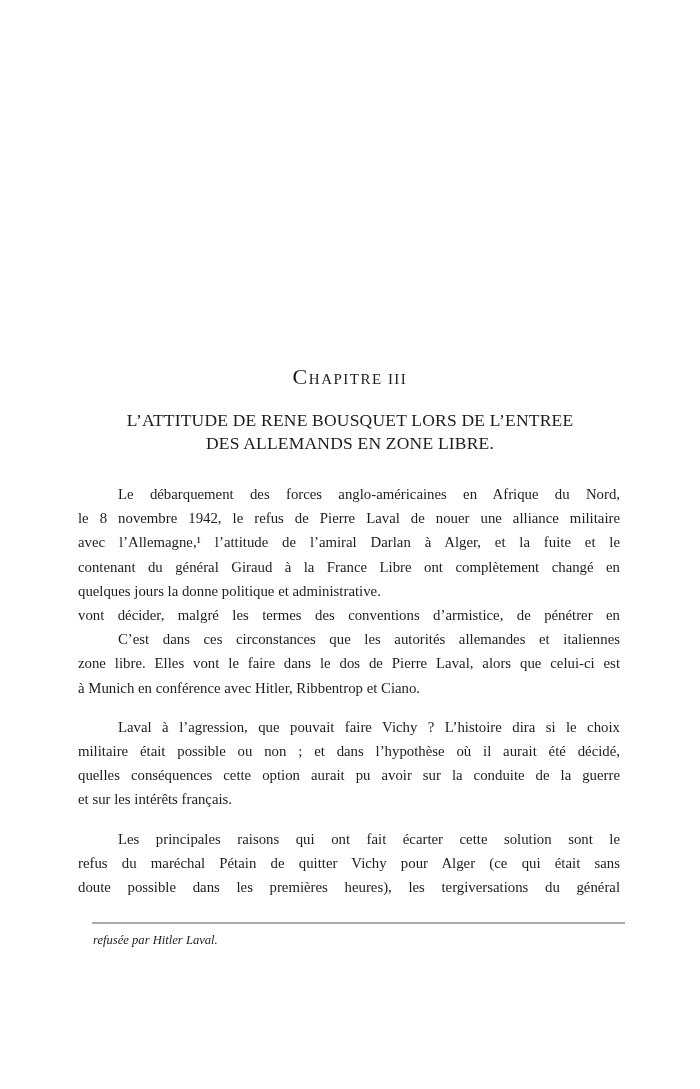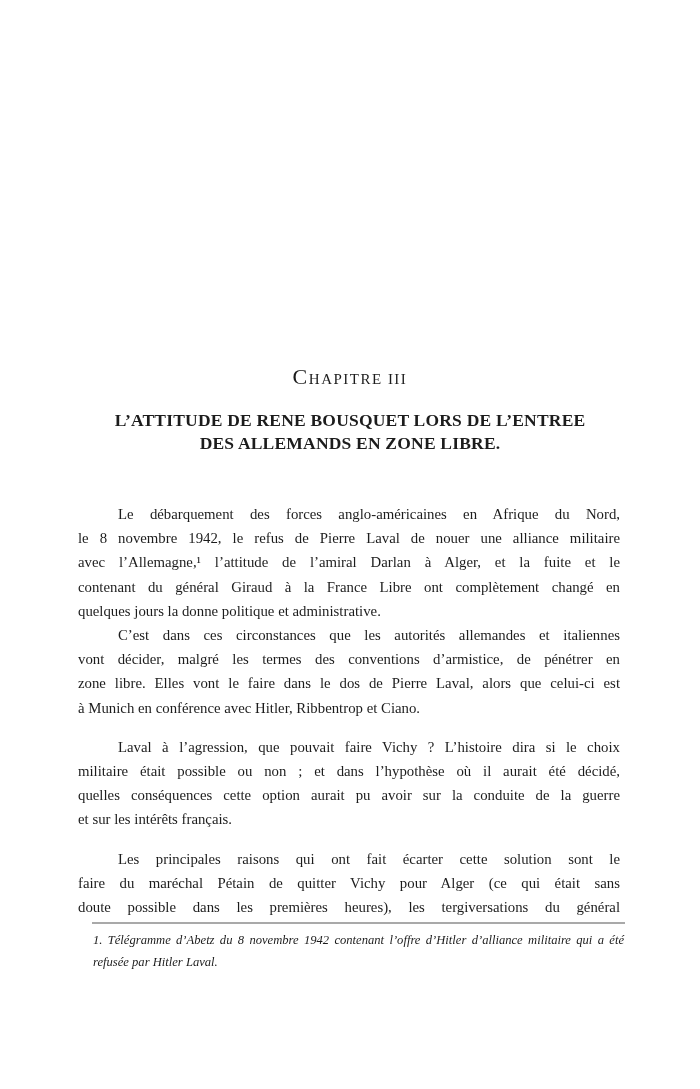--- a/index.html
+++ b/index.html
@@ -25,33 +25,32 @@
     line-height:22px;
     white-space:nowrap;
   }
   .chapter-heading::first-letter{
     font-size:22px;
   }
   
   .main-title{
     position:absolute;
     top:409px;left:79px;width:542px;
-    font-weight:bold;
+    font-weight:normal;
     font-size:17.5px;
     line-height:23px;
     letter-spacing:0.2px;
   }
   .main-title .line{text-align:center;white-space:nowrap;}
   
   .body-text{
     position:absolute;
     top:482px;left:78px;width:542px;
     font-size:14.8px;
     line-height:24.2px;
-    margin-top:20px;
   }
   .para{margin:0;padding:0;}
   .para.spaced{margin-top:15px;}
   .para .line{
     text-align:justify;
     text-align-last:justify;
     white-space:nowrap;
   }
   .para .line.first{padding-left:40px;}
   .para .line.last{text-align-last:left;}
@@ -90,38 +89,37 @@
 
   <div class="body-text">
     <div class="para">
         <div class="line first">Le débarquement des forces anglo-américaines en Afrique du Nord,</div>
         <div class="line">le 8 novembre 1942, le refus de Pierre Laval de nouer une alliance militaire</div>
         <div class="line">avec l’Allemagne,¹ l’attitude de l’amiral Darlan à Alger, et la fuite et le</div>
         <div class="line">contenant du général Giraud à la France Libre ont complètement changé en</div>
         <div class="line last">quelques jours la donne politique et administrative.</div>
       </div>
     <div class="para">
+        <div class="line">vont décider, malgré les termes des conventions d’armistice, de pénétrer en</div>
         <div class="line first">C’est dans ces circonstances que les autorités allemandes et italiennes</div>
-        <div class="line">vont décider, malgré les termes des conventions d’armistice, de pénétrer en</div>
         <div class="line">zone libre. Elles vont le faire dans le dos de Pierre Laval, alors que celui-ci est</div>
         <div class="line last">à Munich en conférence avec Hitler, Ribbentrop et Ciano.</div>
       </div>
     <div class="para spaced">
         <div class="line first">Laval à l’agression, que pouvait faire Vichy ? L’histoire dira si le choix</div>
         <div class="line">militaire était possible ou non ; et dans l’hypothèse où il aurait été décidé,</div>
         <div class="line">quelles conséquences cette option aurait pu avoir sur la conduite de la guerre</div>
         <div class="line last">et sur les intérêts français.</div>
       </div>
     <div class="para spaced cont">
         <div class="line first">Les principales raisons qui ont fait écarter cette solution sont le</div>
-        <div class="line">faire du maréchal Pétain de quitter Vichy pour Alger (ce qui était sans</div>
+        <div class="line">refus du maréchal Pétain de quitter Vichy pour Alger (ce qui était sans</div>
         <div class="line last">doute possible dans les premières heures), les tergiversations du général</div>
       </div>
   </div>
 
   <div class="footnote-rule"></div>
 
   <div class="footnote">
-      <div class="line first">1. Télégramme d’Abetz du 8 novembre 1942 contenant l’offre d’Hitler d’alliance militaire qui a été</div>
       <div class="line last">refusée par Hitler Laval.</div>
     </div>
 
 </div>
 
 </body></html>

